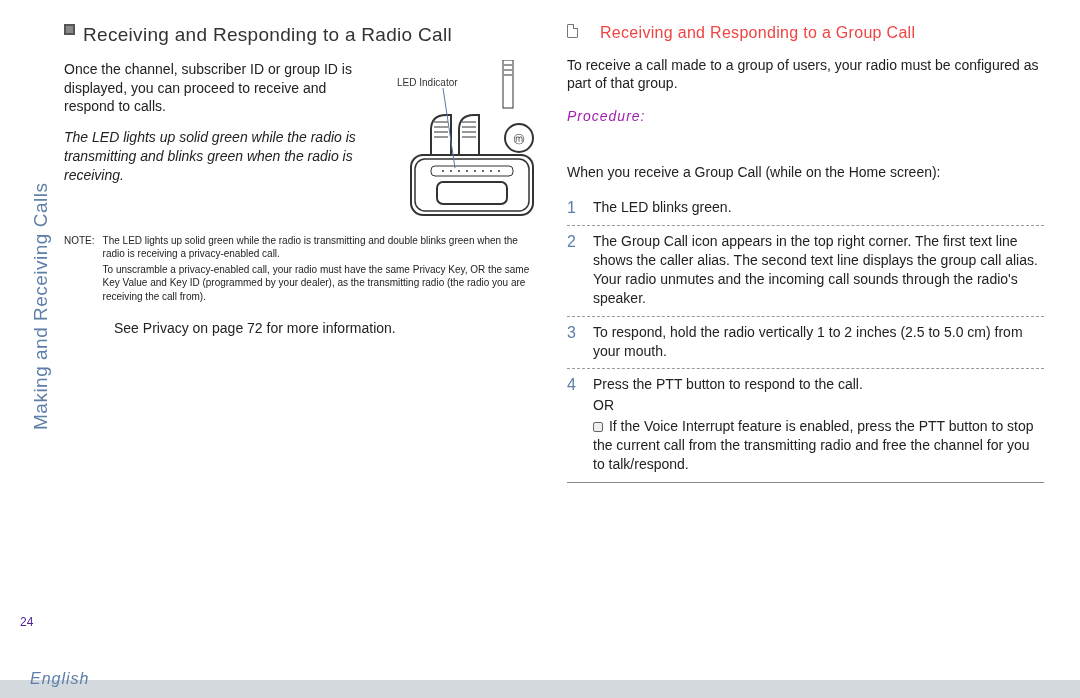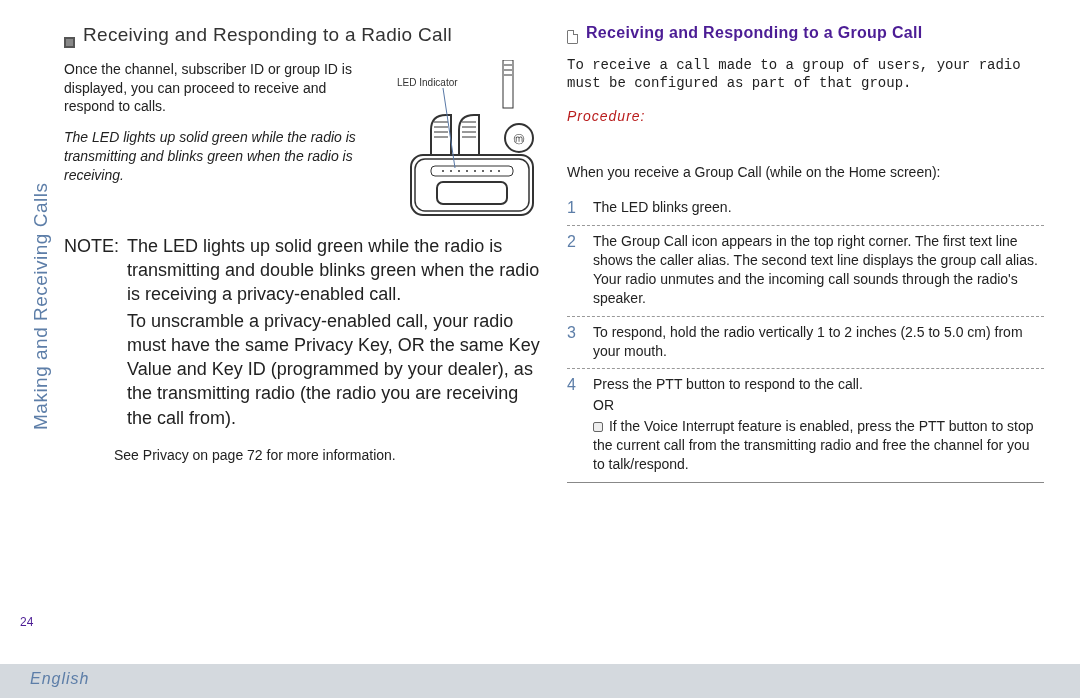--- a/index.html
+++ b/index.html
@@ -40,21 +40,21 @@
     left: 20px;
     bottom: 68px;
     color: #4c1d95;
     font-size: 12px;
   }
   .lang-bar {
     position: absolute;
     left: 0;
     bottom: 0;
     width: 100%;
-    height: 34px;
+    height: 18px;
     background: #d4d9de;
   }
   .lang-text {
     position: absolute;
     left: 30px;
     bottom: 8px;
     color: #5d7ea8;
     font-size: 16px;
     font-style: italic;
     letter-spacing: 1px;
@@ -64,21 +64,21 @@
     display: flex;
     gap: 26px;
     padding: 22px 36px 50px 12px;
   }
   .col {
     flex: 1;
     min-width: 0;
   }
   .heading-row {
     display: flex;
-    align-items: flex-end;
+    align-items: flex-start;
     gap: 8px;
     margin-bottom: 12px;
   }
   .sq-bullet {
     width: 11px;
     height: 11px;
     border: 2px solid #555;
     background: #888;
     flex: 0 0 auto;
     margin-top: 2px;
@@ -104,23 +104,24 @@
     border-bottom: 1px solid #777;
   }
   h2.primary {
     font-size: 19px;
     font-weight: 400;
     color: #333;
     letter-spacing: 0.3px;
   }
   h2.sub {
     font-size: 16px;
-    font-weight: 700;
-    color: #4c1d95;
+    font-weight: 400;
+    color: #ef4444;
     letter-spacing: 0.3px;
+    margin-left: 14px;
   }
   .intro-block {
     display: flex;
     gap: 24px;
     margin-bottom: 14px;
   }
   .intro-text {
     flex: 1;
     font-size: 14px;
   }
@@ -138,32 +139,32 @@
   .led-label {
     position: absolute;
     left: 6px;
     top: 16px;
     font-size: 10px;
     color: #333;
   }
   .note-block {
     display: flex;
     gap: 8px;
-    font-size: 18px;
+    font-size: 10px;
     margin-bottom: 14px;
   }
   .note-label { flex: 0 0 auto; }
   .note-body { flex: 1; }
   .note-body p { margin-bottom: 2px; }
   .see-ref { margin-left: 50px; font-size: 14px; }
-  .group-intro { font-size: 14px; margin-bottom: 14px; font-family: Liberation Mono, monospace; }
+  .group-intro { font-size: 14px; margin-bottom: 14px; }
   .proc-label {
     font-style: italic;
     letter-spacing: 1px;
-    color: #b91c1c;
+    color: #a21caf;
     margin-bottom: 4px;
   }
   .proc-sub { font-size: 14px; margin-bottom: 10px; margin-top: 37px; }
   .step {
     display: flex;
     gap: 12px;
     padding: 6px 0;
     border-bottom: 1px dashed #999;
     font-size: 14px;
   }

